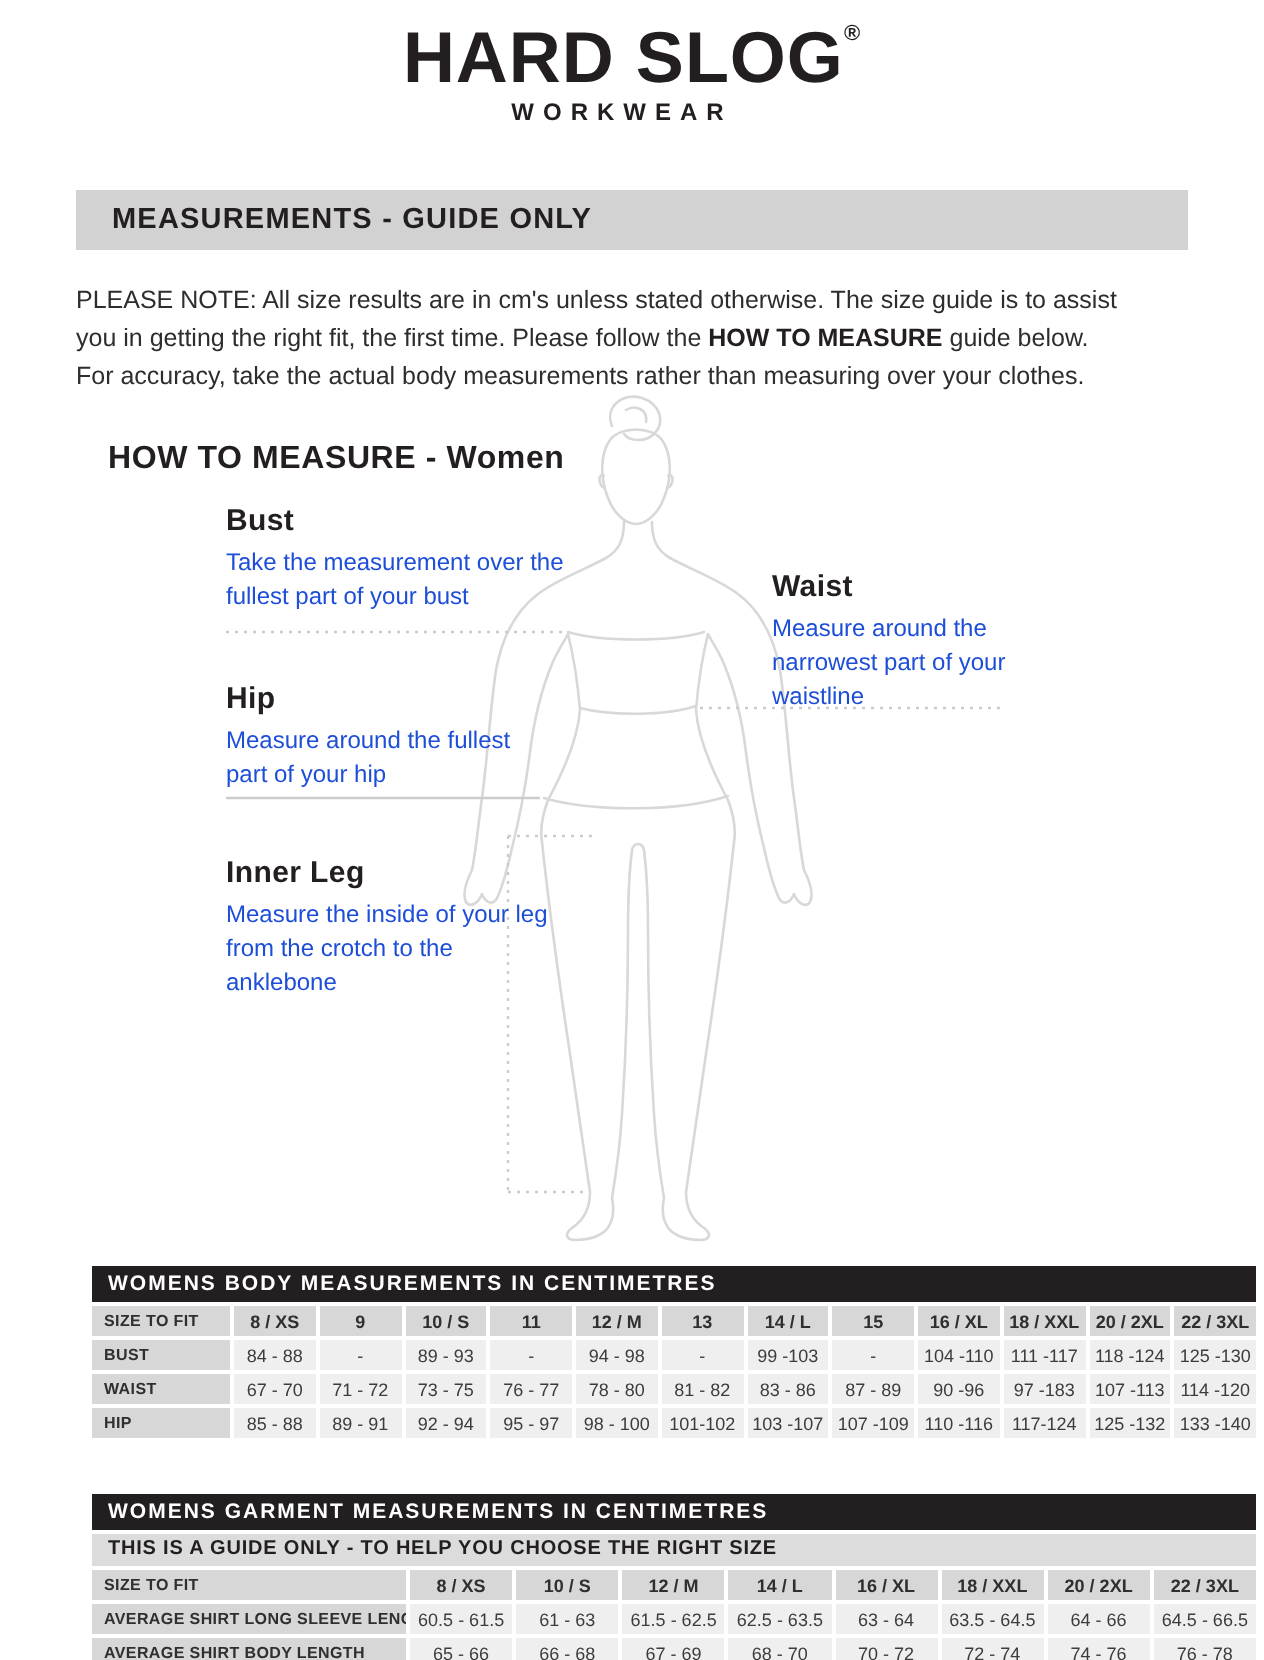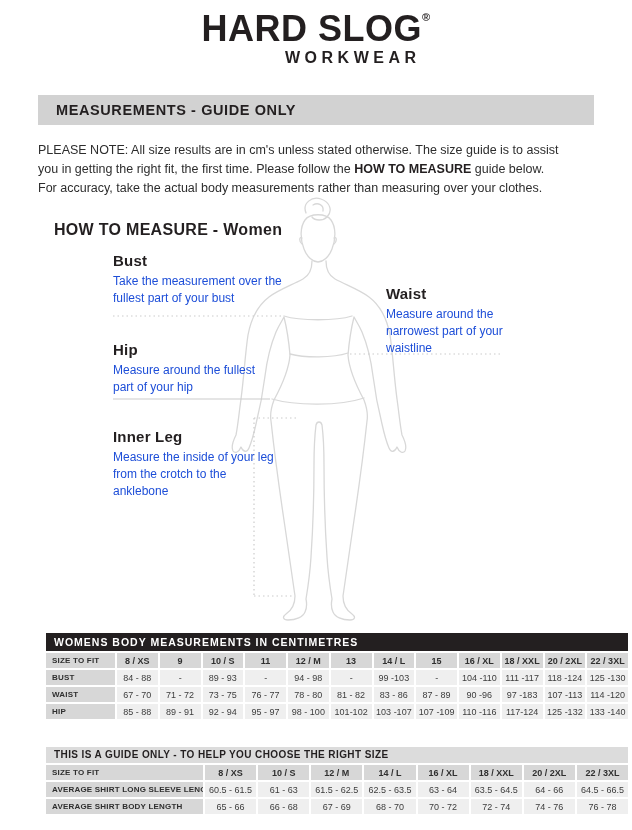--- a/index.html
+++ b/index.html
@@ -2,24 +2,24 @@
 <html><head>
 <meta charset="utf-8">
 <style>
   html,body{margin:0;padding:0;}
   body{
     width:632px;height:830px;background:#ffffff;color:#231f20;
     font-family:"Liberation Sans",sans-serif;position:relative;overflow:hidden;
   }
   
   .logo-wrap{text-align:center;padding-top:11px;height:52px;}
-  .logo-inner{display:inline-block;text-align:right;line-height:1;}
+  .logo-inner{display:inline-block;text-align:center;line-height:1;}
   .logo-title{font-size:36px;font-weight:bold;letter-spacing:0.5px;color:#231f20;}
   .logo-reg{font-size:11px;vertical-align:top;position:relative;top:1px;font-weight:bold;}
-  .logo-sub{font-size:16px;font-weight:bold;letter-spacing:4.5px;margin-top:3px;padding-right:10px;color:#231f20;}
+  .logo-sub{font-size:12px;font-weight:bold;letter-spacing:4.5px;margin-top:3px;padding-right:10px;color:#231f20;}
   
   .section-bar{
     margin:32px 38px 0 38px;background:#d2d2d2;
     font-weight:bold;font-size:14.5px;letter-spacing:0.6px;
     padding:7px 0 7px 18px;color:#231f20;
   }
   
   .note{
     margin:16px 38px 0 38px;font-size:12.5px;line-height:1.5;color:#2d2d2d;width:525px;
   }
@@ -224,20 +224,21 @@
           <td class="val">110 -116</td>
           <td class="val">117-124</td>
           <td class="val">125 -132</td>
           <td class="val">133 -140</td>
         </tr>
       </tbody>
     </table>
 </div>
 
 <div class="tbl-block second">
+  <div class="tbl-title">WOMENS GARMENT MEASUREMENTS IN CENTIMETRES</div>
   <div class="tbl-subtitle">THIS IS A GUIDE ONLY - TO HELP YOU CHOOSE THE RIGHT SIZE</div>
   <table class="meas t2">
       <tbody>
         <tr>
           <td class="lbl">SIZE TO FIT</td>
           <td class="hdr">8 / XS</td>
           <td class="hdr">10 / S</td>
           <td class="hdr">12 / M</td>
           <td class="hdr">14 / L</td>
           <td class="hdr">16 / XL</td>

